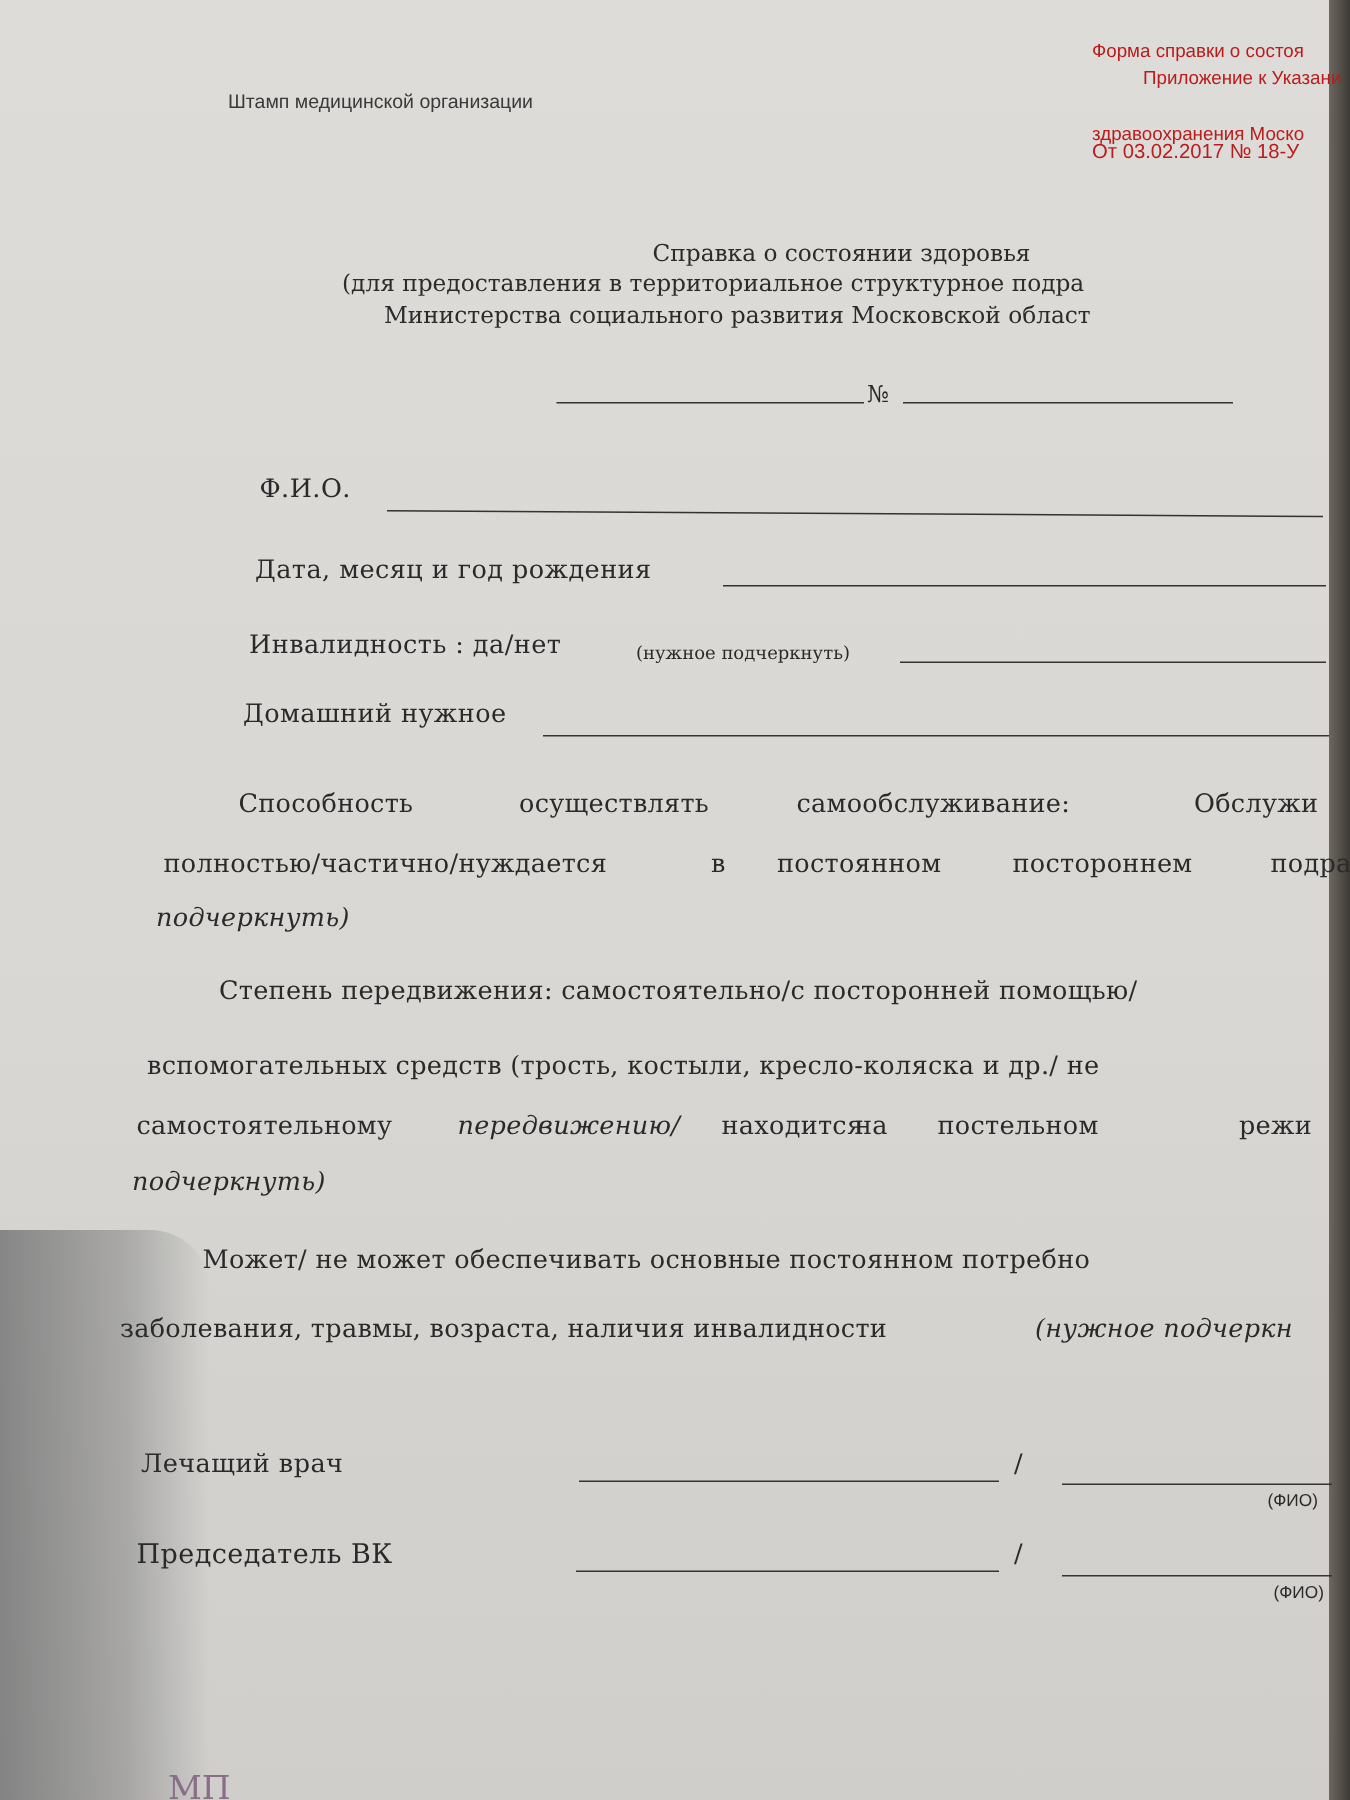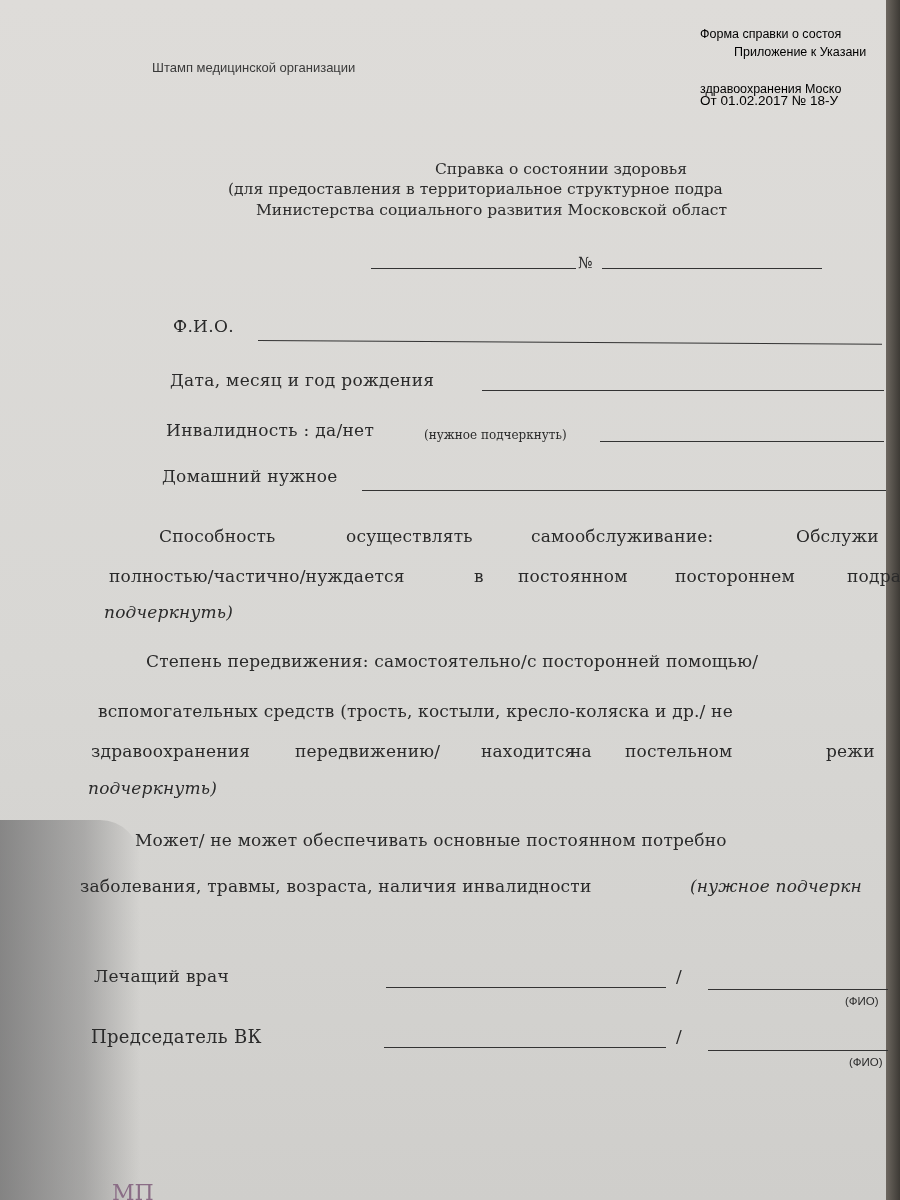--- a/index.html
+++ b/index.html
@@ -21,41 +21,41 @@
     position:absolute; left:0; top:820px; width:140px; height:380px;
     background:linear-gradient(90deg, rgba(70,70,72,0.55) 0%, rgba(90,90,92,0.35) 60%, rgba(120,120,122,0) 100%);
     border-top-right-radius:40px;
   }
   .abs { position:absolute; white-space:nowrap; }
   .sans { font-family:"Liberation Sans", sans-serif; }
   .serif { font-family:"DejaVu Serif", serif; }
   .it { font-style:italic; }
   .line { position:absolute; border-bottom:1.5px solid #333; height:0; }
   .stamp { left:152px; top:22px; font-size:13px; color:#3a3a3a;margin-top:38px; }
-  .form-ref { left:700px; font-size:12.5px; color:#000000; }
+  .form-ref { left:728px; font-size:12.5px; color:#b91c1c; }
   .title { font-size:15.5px; color:#2b2b2b; }
   .field { font-size:17px; letter-spacing:0.3px; }
   .small { font-size:12px; }
   .para { font-size:17px; letter-spacing:0.2px; }
   .mp { left:112px; top:1180px; font-size:22px; color:#8a6d86; }
   .fio { font-size:11.5px; font-family:"Liberation Sans", sans-serif; }
 </style>
 </head>
 <body>
 
 <div class="page"></div>
 <div class="shadow"></div>
 <div class="page-edge"></div>
 
 <div class="abs sans stamp">Штамп медицинской организации</div>
 
 <div class="abs sans form-ref" style="top:27px;">Форма справки о состоя</div>
 <div class="abs sans form-ref" style="top:45px;margin-left:34px;">Приложение к Указани</div>
 <div class="abs sans form-ref" style="top:63px;margin-top:19px;">здравоохранения Моско</div>
-<div class="abs sans form-ref" style="top:93px; font-size:13.5px;">От 01.02.2017 № 18-У</div>
+<div class="abs sans form-ref" style="top:93px; font-size:13.5px;">От 03.02.2017 № 18-У</div>
 
 <div class="abs title" style="left:435px; top:160px;">Справка о состоянии здоровья</div>
 <div class="abs title" style="left:228px; top:180px;">(для предоставления в территориальное структурное подра</div>
 <div class="abs title" style="left:256px; top:201px;">Министерства социального развития Московской област</div>
 
 <div class="line" style="left:371px; top:268px; width:205px;"></div>
 <div class="abs title" style="left:578px; top:254px;">№</div>
 <div class="line" style="left:602px; top:268px; width:220px;"></div>
 
 <div class="abs field" style="left:173px; top:316px;">Ф.И.О.</div>
@@ -79,22 +79,22 @@
 <div class="abs para" style="left:109px; top:566px;">полностью/частично/нуждается</div>
 <div class="abs para" style="left:474px; top:566px;">в</div>
 <div class="abs para" style="left:518px; top:566px;">постоянном</div>
 <div class="abs para" style="left:675px; top:566px;">постороннем</div>
 <div class="abs para" style="left:847px; top:566px;">подра</div>
 
 <div class="abs para it" style="left:104px; top:602px;">подчеркнуть)</div>
 
 <div class="abs para" style="left:146px; top:651px;">Степень передвижения: самостоятельно/с посторонней помощью/</div>
 <div class="abs para" style="left:98px; top:701px;">вспомогательных средств (трость, костыли, кресло-коляска и др./ не</div>
-<div class="abs para" style="left:91px; top:741px;">здравоохранения</div>
-<div class="abs para" style="left:295px; top:741px;">передвижению/</div>
+<div class="abs para" style="left:91px; top:741px;">самостоятельному</div>
+<div class="abs para" style="left:305px; top:741px;font-style:italic;">передвижению/</div>
 <div class="abs para" style="left:448px; top:741px;padding-left:33px;">находится</div>
 <div class="abs para" style="left:570px; top:741px;">на</div>
 <div class="abs para" style="left:625px; top:741px;">постельном</div>
 <div class="abs para" style="left:826px; top:741px;">режи</div>
 <div class="abs para it" style="left:88px; top:778px;">подчеркнуть)</div>
 
 <div class="abs para" style="left:135px; top:830px;">Может/ не может обеспечивать основные постоянном потребно</div>
 <div class="abs para" style="left:80px; top:876px;">заболевания, травмы, возраста, наличия инвалидности</div>
 <div class="abs para it" style="left:690px; top:876px;">(нужное подчеркн</div>
 

